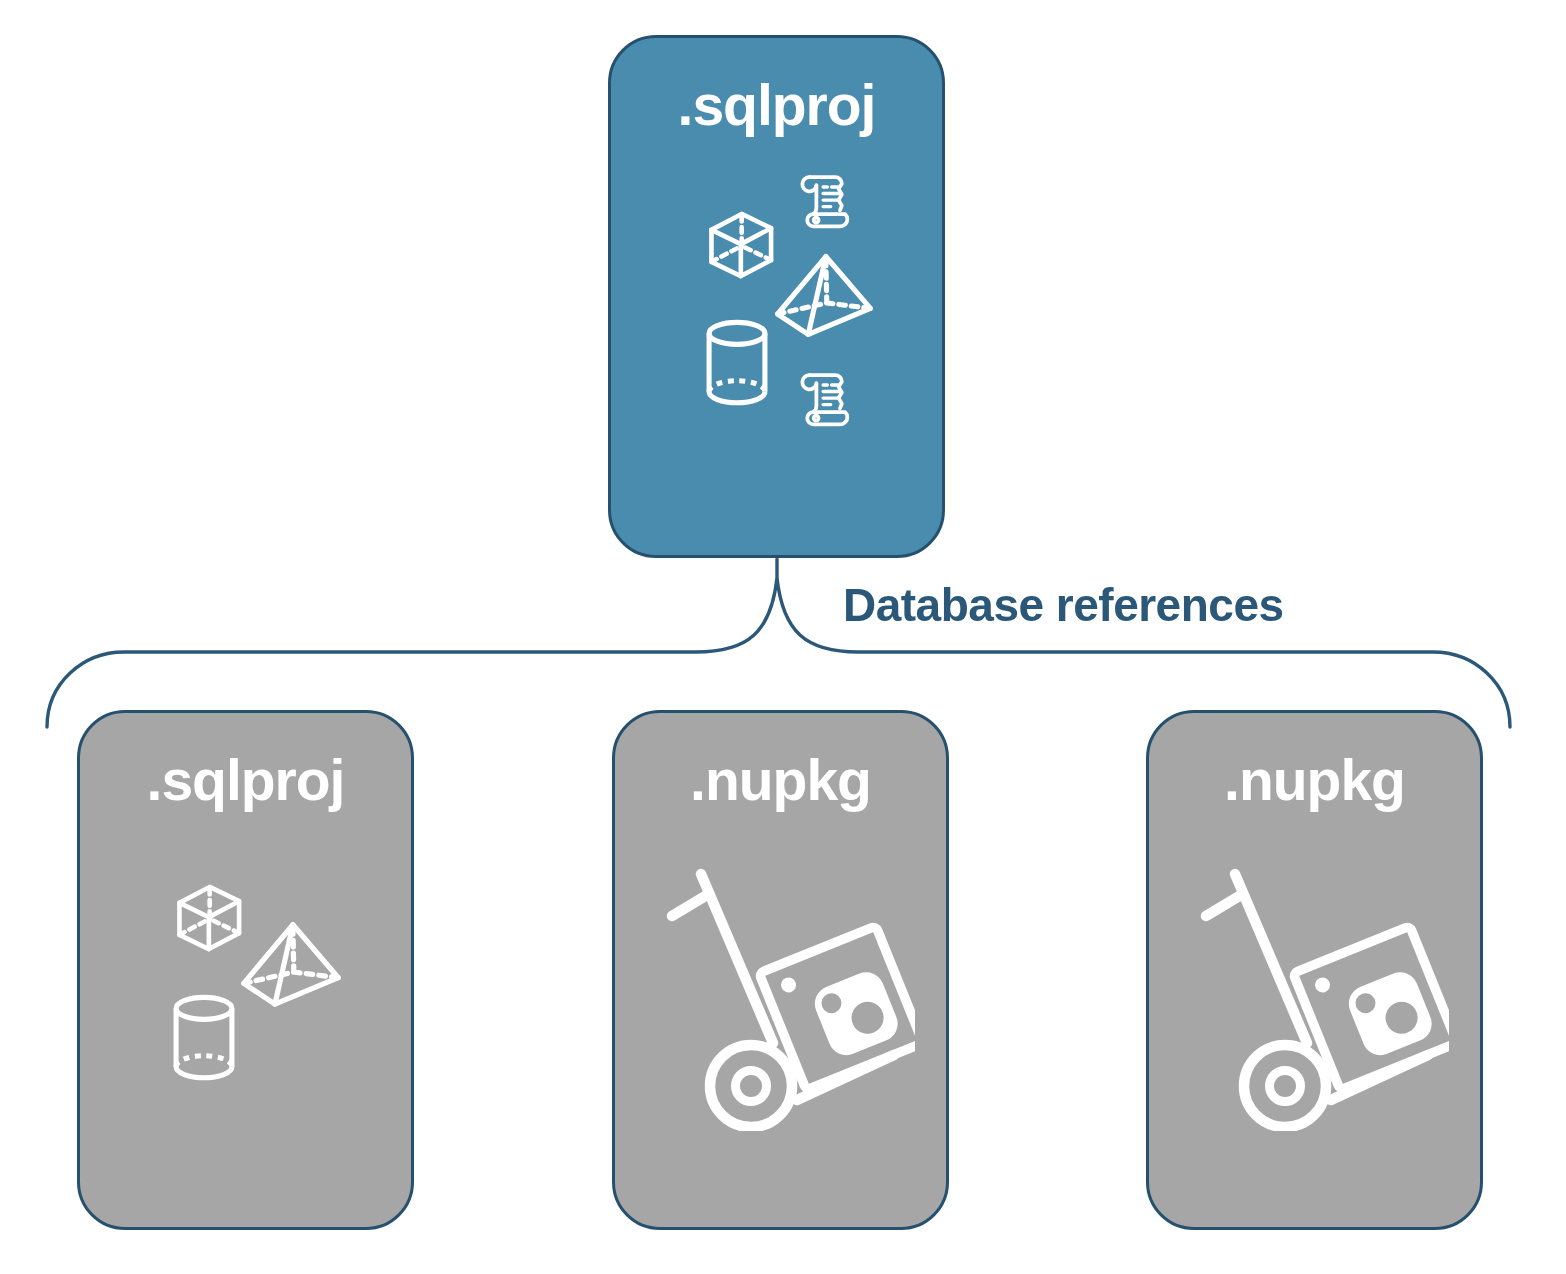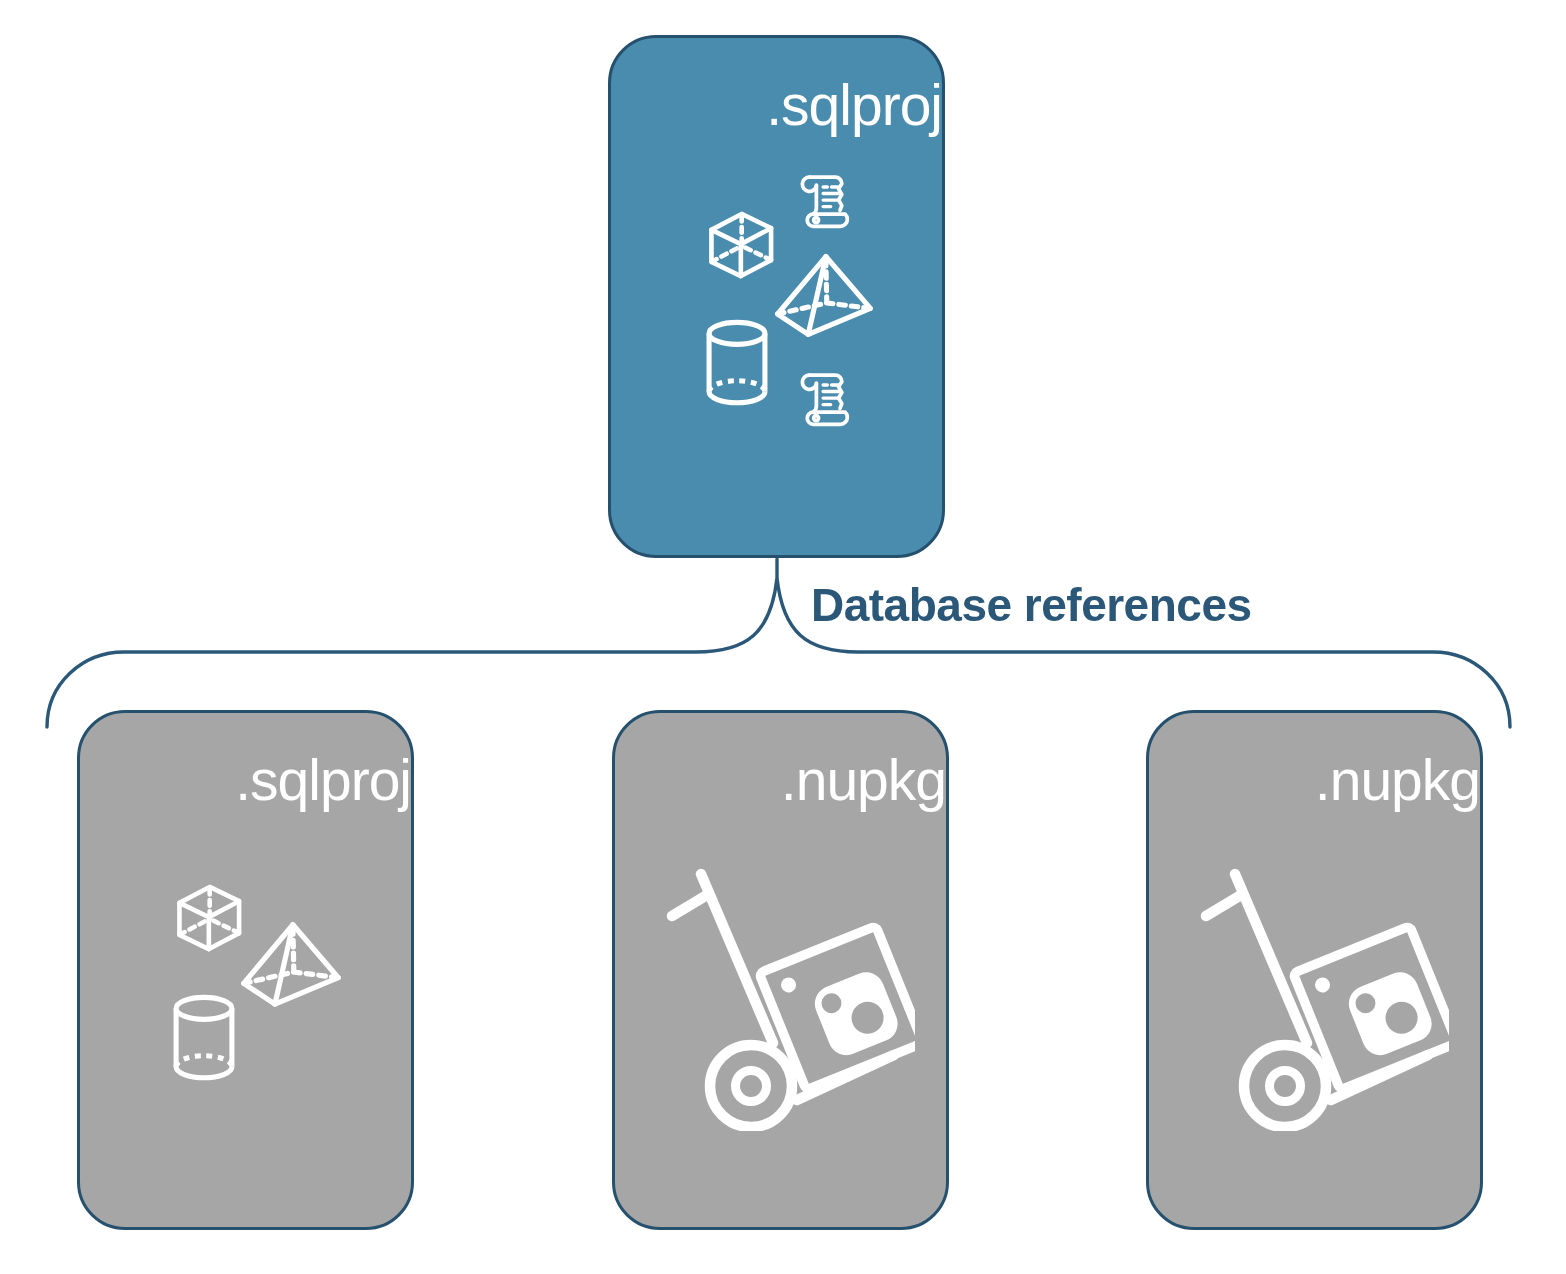--- a/index.html
+++ b/index.html
@@ -18,24 +18,24 @@
     border-radius: 48px;
     box-sizing: border-box;
   }
   .node--root  { left: 608px; top: 35px;  height: 523px; background: #4a8cad; }
   .node--child { top: 710px; height: 520px; background: #a6a6a6; }
   .node--child-1 { left: 77px; }
   .node--child-2 { left: 612px; }
   .node--child-3 { left: 1146px; }
   .node__title {
     margin-top: 36px;
-    text-align: right;
+    text-align: center;
     font-size: 57px;
     line-height: 1.1;
-    font-weight: 400;
+    font-weight: 700;
     color: #ffffff;
     letter-spacing: -1px;
   }
   .icon { position: absolute; display: block; }
   
   .i-root-scroll-1   { left: 185px; top: 134px; width: 58px; height: 58px; }
   .i-root-cube       { left: 87px;  top: 165px; width: 84px; height: 84px; }
   .i-root-pyramid    { left: 162px; top: 212px; width: 102px; height: 90px; }
   .i-root-cylinder   { left: 90px;  top: 281px; width: 72px; height: 88px; }
   .i-root-scroll-2   { left: 185px; top: 332px; width: 58px; height: 58px; }
@@ -47,21 +47,21 @@
   .i-child-dolly     { left: 30px;  top: 148px; width: 270px; height: 270px; }
 
   .brace {
     position: absolute;
     left: 0; top: 0;
     width: 1566px; height: 1274px;
     pointer-events: none;
   }
   .connector-label {
     position: absolute;
-    left: 811px;
+    left: 843px;
     top: 578px;
     font-size: 46px;
     font-weight: 700;
     color: #2b5878;
     letter-spacing: -0.5px;
     white-space: nowrap;
   }
   .defs-hidden { position: absolute; width: 0; height: 0; overflow: hidden; }
 </style>
 </head>

